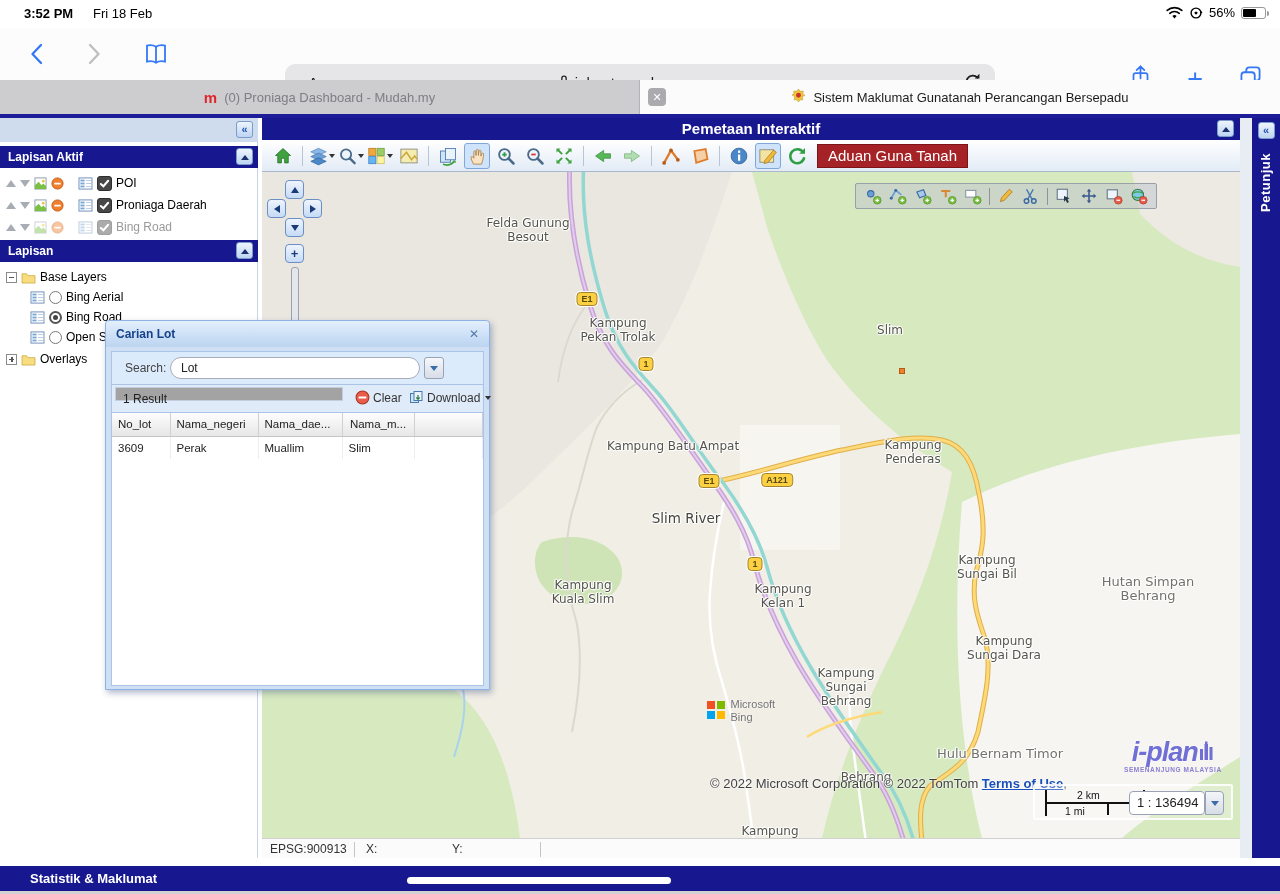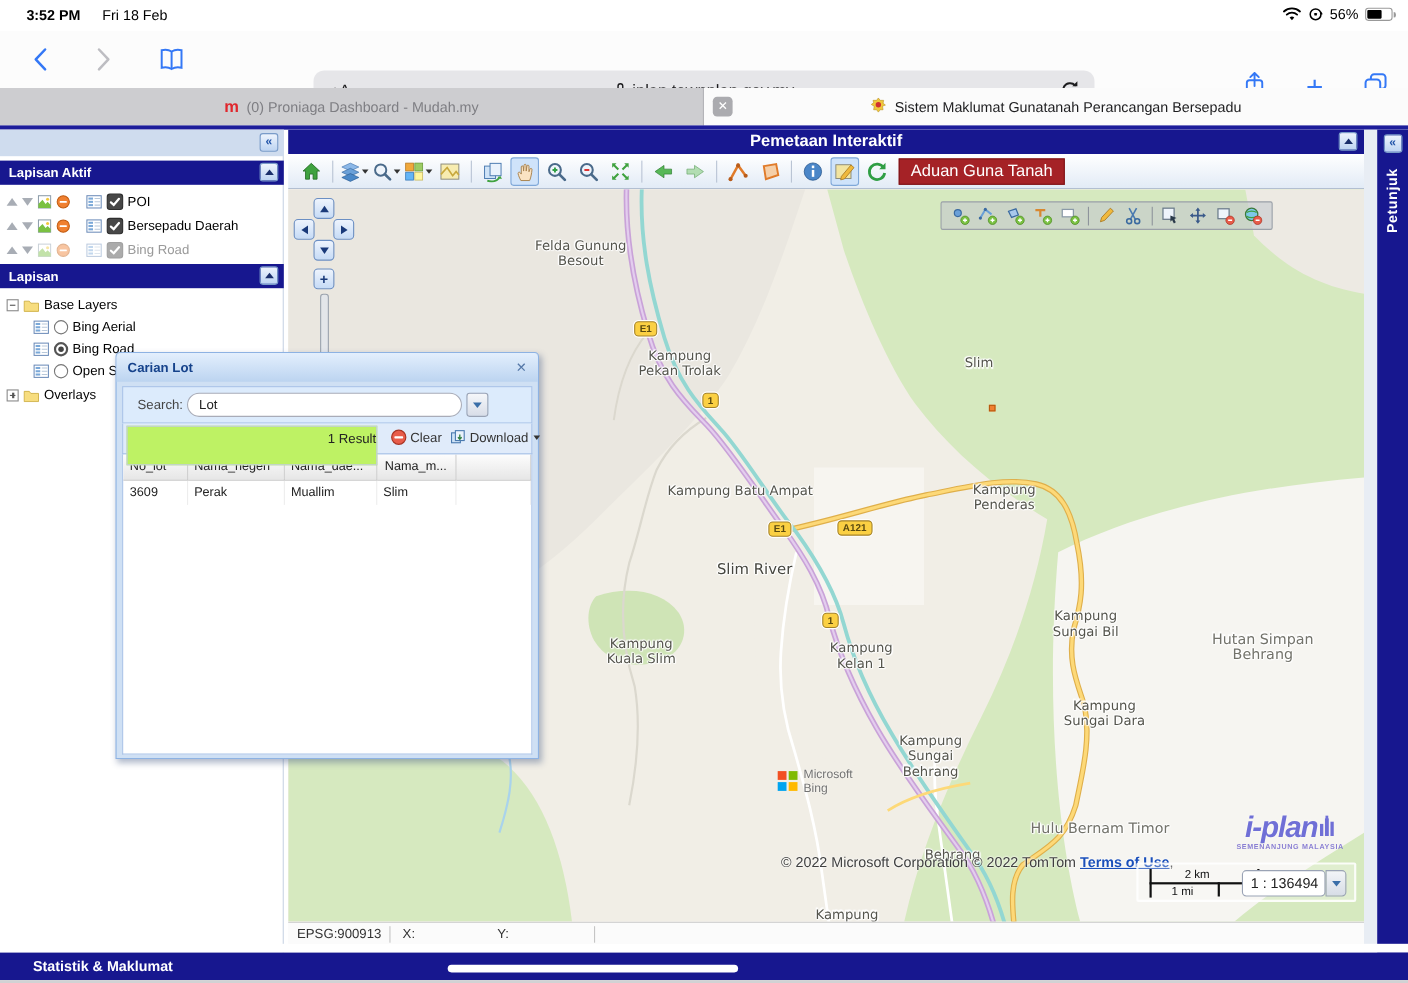--- a/index.html
+++ b/index.html
@@ -137,21 +137,21 @@
 .dialog { position:absolute; left:105px; top:320px; width:385px; height:370px; background:#cfe0f4; border:1px solid #8db2e3; border-radius:4px 4px 0 0; box-shadow:2px 3px 6px rgba(80,100,140,.45); padding:0 5px 5px; z-index:60; }
 .dlg-hd { height:26px; background:linear-gradient(#e3effd,#bcd4f0); margin:0 -5px; border-radius:4px 4px 0 0; position:relative; }
 .dlg-hd .title { font-size:12px; font-weight:700; color:#15428b; line-height:26px; padding-left:10px; }
 .dlg-close { position:absolute; right:7px; top:5px; width:16px; height:16px; color:#5578a8; font-size:12px; font-weight:700; text-align:center; line-height:16px; cursor:pointer; }
 .dlg-search { height:34px; background:#dcebfc; border:1px solid #aac4e8; margin-top:4px; position:relative; }
 .dlg-search label { position:absolute; left:13px; top:9px; font-size:12px; color:#444; }
 .dlg-search input { position:absolute; left:58px; top:5px; width:250px; height:22px; border:1px solid #a9acb8; border-radius:11px; padding:0 10px; font-size:12px; color:#222; outline:none; font-family:inherit; }
 .dd-btn { position:absolute; left:312px; top:5px; width:20px; height:22px; background:linear-gradient(#f5f7fa,#d8dde8); border:1px solid #9aa3b5; border-radius:3px; display:flex; align-items:center; justify-content:center; cursor:pointer; }
 .dd-btn .t { width:0; height:0; border-left:4px solid transparent; border-right:4px solid transparent; border-top:5px solid #3a6ea8; }
 .dlg-results { height:28px; background:#e0ebfa; border:1px solid #aac4e8; border-top:none; position:relative; display:flex; align-items:center; }
-.result-count { position:absolute; left:3px; top:2px; width:228px; height:36px; background:#bef264; border:1px solid #c3cede; font-size:12px; color:#222; line-height:22px; padding-left:7px;text-align:right; }
+.result-count { position:absolute; left:3px; top:2px; width:228px; height:14px; background:#a3a3a3; border:1px solid #c3cede; font-size:12px; color:#222; line-height:22px; padding-left:7px; }
 .mini-btn { display:flex; align-items:center; gap:3px; font-size:12px; color:#333; cursor:pointer; position:absolute; top:5px; }
 .mini-btn svg { width:15px; height:15px; }
 .mini-btn .t { width:0; height:0; border-left:3.5px solid transparent; border-right:3.5px solid transparent; border-top:4px solid #333; margin-left:2px; }
 .dlg-table { background:#fff; border:1px solid #aac4e8; border-top:none; height:273px; overflow:hidden; }
 .dlg-table table { border-collapse:collapse; width:100%; font-size:11.5px; color:#222; table-layout:fixed; }
 .dlg-table th { background:linear-gradient(#fdfdfd,#e6e6e6); border-right:1px solid #d0d0d0; border-bottom:1px solid #c5c5c5; font-weight:400; text-align:left; padding:4px 6px; height:23px; cursor:pointer; }
 .dlg-table td { border-right:1px solid #ededed; padding:4px 6px; height:23px; }
 
 
 .statbar { position:absolute; left:0; top:866px; width:1280px; height:25px; background:#17178f; }
@@ -307,21 +307,21 @@
               <rect x="2.5" y="2.8" width="4.5" height="2" fill="#7aa8d8"></rect>
               <rect x="2.5" y="6" width="4.5" height="2" fill="#7aa8d8"></rect>
               <rect x="2.5" y="9.2" width="4.5" height="2" fill="#7aa8d8"></rect>
               <path d="M8.5 3.8h5.5M8.5 7h5.5M8.5 10.2h5.5" stroke="#b8c8da" stroke-width="1"></path>
             </svg>
             <span class="cbx">
               <svg viewBox="0 0 12 12">
                 <path d="M2 6.5 4.8 9 10 3" fill="none" stroke="#fff" stroke-width="2.2" stroke-linecap="round"></path>
               </svg>
             </span>
-            <span>Bersepadu Daerah</span>
+            <span>Proniaga Daerah</span>
           </div>
           <div class="layer-row disabled" style="top: 98px;">
             <span class="tri up"></span>
             <span class="tri down"></span>
             <svg viewBox="0 0 14 14" class="mini-ico">
               <rect x="1" y="1" width="12" height="12" fill="#fff" stroke="#8a9aa8"></rect>
               <path d="M1 9l4-4 3 4 2-2 3 3v3H1Z" fill="#7ac142"></path>
               <circle cx="10" cy="4.5" r="1.5" fill="#f0c83c"></circle>
             </svg>
             <svg viewBox="0 0 14 14" class="mini-ico">

